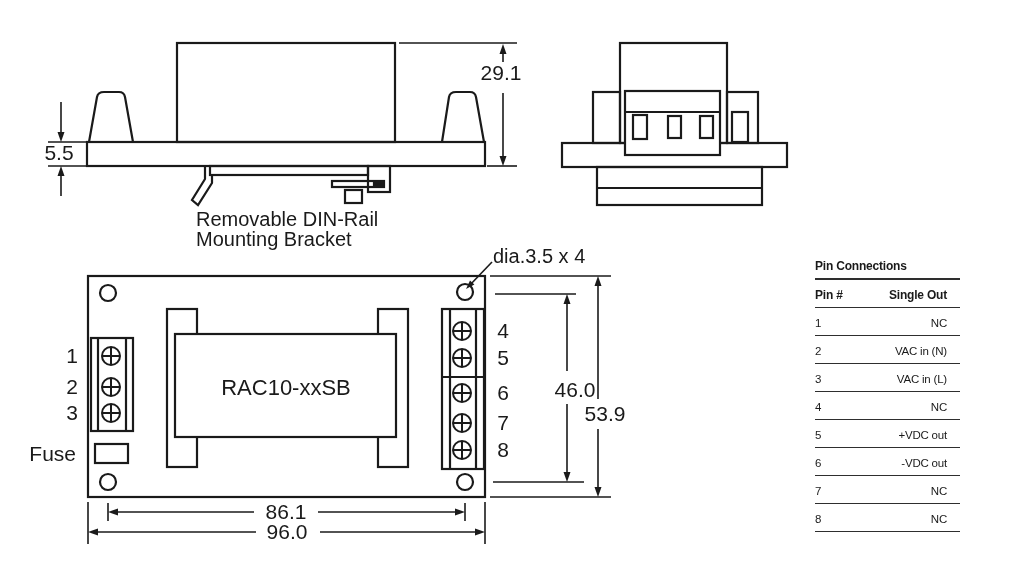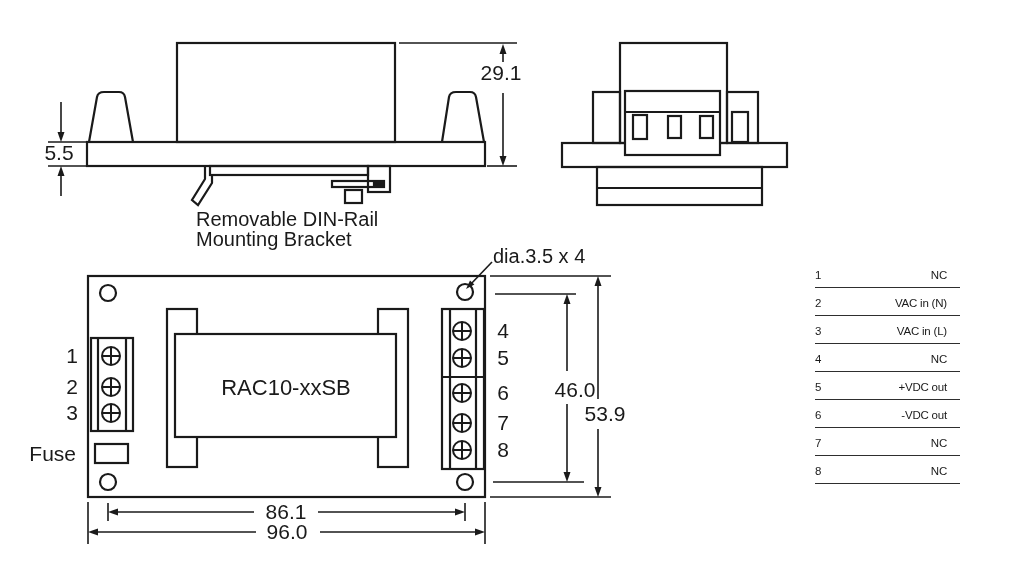--- a/index.html
+++ b/index.html
@@ -177,20 +177,25 @@
 
   <text x="286" y="519" class="t21 mid">86.1</text>
   <text x="287" y="539" class="t21 mid">96.0</text>
   <text x="575" y="397" class="t21 mid">46.0</text>
   <text x="605" y="421" class="t21 mid">53.9</text>
 
 </svg>
 
 
 <div class="pin-table">
+  <div class="pt-title">Pin Connections</div>
+  <div class="pt-row head">
+    <span>Pin #</span>
+    <span class="pt-val">Single Out</span>
+  </div>
   <div class="pt-row">
     <span>1</span>
     <span class="pt-val">NC</span>
   </div>
   <div class="pt-row">
     <span>2</span>
     <span class="pt-val">VAC in (N)</span>
   </div>
   <div class="pt-row">
     <span>3</span>

